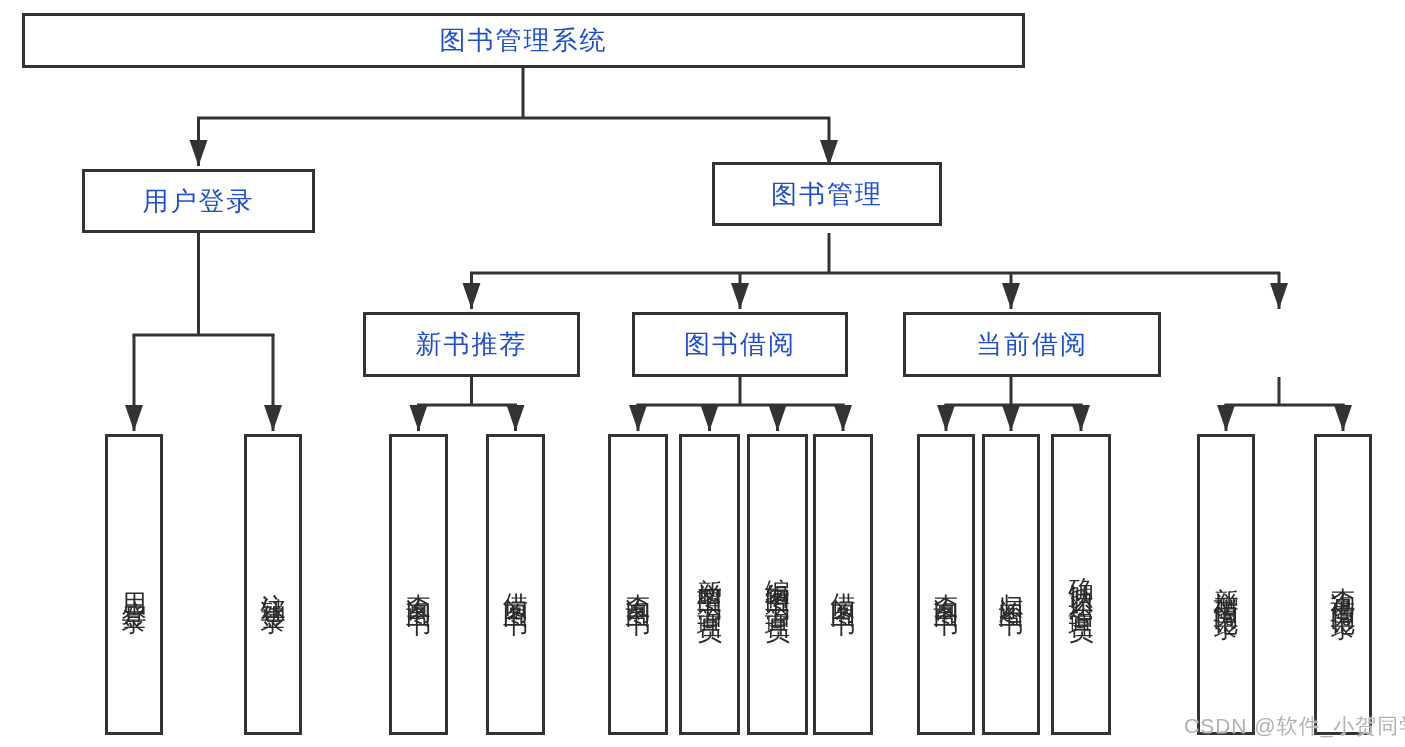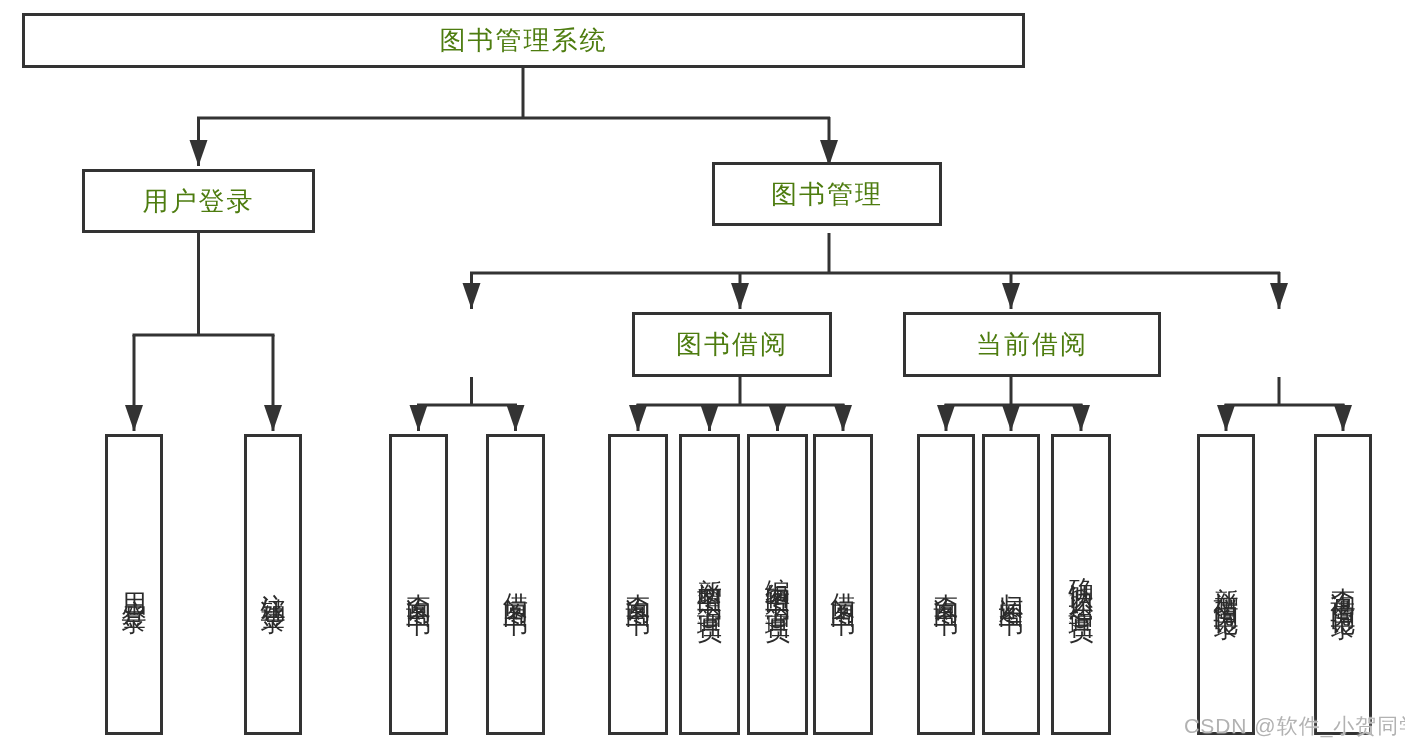--- a/index.html
+++ b/index.html
@@ -24,21 +24,21 @@
   .node {
     position: absolute;
     box-sizing: border-box;
     border: 3px solid #333333;
     background: #ffffff;
     display: flex;
     align-items: center;
     justify-content: center;
     font-size: 26px;
     letter-spacing: 2px;
-    color: #4d7c0f;
+    color: #1d4ed8;
     z-index: 2;
     white-space: nowrap;
   }
   .leaf {
     position: absolute;
     top: 434px;
     height: 301px;
     box-sizing: border-box;
     border: 3px solid #333333;
     background: #ffffff;
@@ -132,21 +132,22 @@
         <path d="M1343,404 V431" marker-end="url(#arrow)"></path>
       </g>
     </g>
   </svg>
 
   <div class="node" style="left:22px; top:13px; width:1003px; height:55px;">图书管理系统</div>
 
   <div class="node" style="left:82px; top:169px; width:233px; height:64px;">用户登录</div>
   <div class="node" style="left:712px; top:162px; width:230px; height:64px;">图书管理</div>
 
-  <div class="node" style="left:632px; top:312px; width:200px; height:65px;">图书借阅</div>
+  <div class="node" style="left:363px; top:312px; width:217px; height:65px;">新书推荐</div>
+  <div class="node" style="left:632px; top:312px; width:216px; height:65px;">图书借阅</div>
   <div class="node" style="left:903px; top:312px; width:258px; height:65px;">当前借阅</div>
 
   <div class="leaf" style="left:105px; width:58px;">用户登录</div>
   <div class="leaf" style="left:244px; width:58px;">注销登录</div>
 
   <div class="leaf" style="left:389px; width:59px;">查询图书</div>
   <div class="leaf" style="left:486px; width:59px;">借阅图书</div>
 
   <div class="leaf" style="left:608px; width:60px;">查询图书</div>
   <div class="leaf" style="left:679px; width:61px;">新增图书（管理员）</div>

